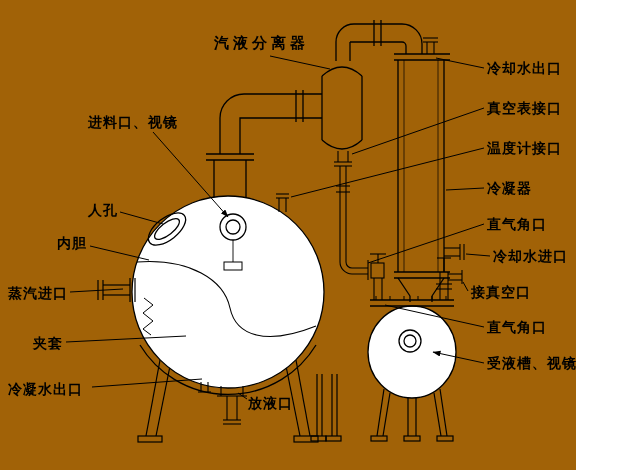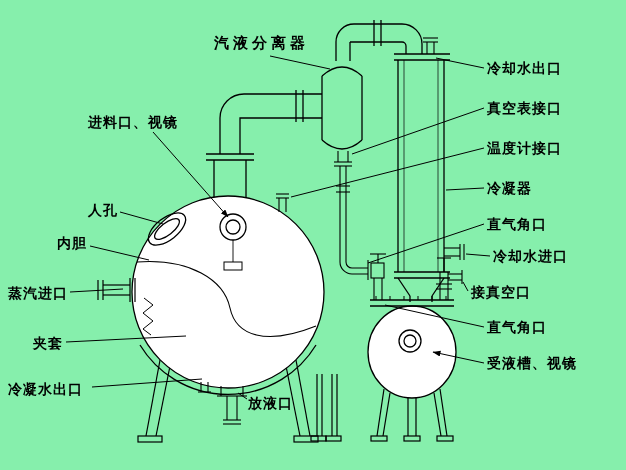--- a/index.html
+++ b/index.html
@@ -1,16 +1,16 @@
 <!DOCTYPE html>
 <html><head>
 <meta charset="utf-8">
 <style>
   html,body{margin:0;padding:0;background:#ffffff;}
-  .canvas{position:relative;width:626px;height:470px;background:#86efac;overflow:hidden;text-align:right;}
+  .canvas{position:relative;width:576px;height:470px;background:#a16207;overflow:hidden;text-align:right;}
   svg{position:absolute;left:0;top:0;}
   svg text{
     font-family:"Liberation Sans","DejaVu Sans",sans-serif;
     font-size:14px;
     font-weight:bold;
     fill:#000000;
     letter-spacing:1px;
   }
   .big{font-size:15px;letter-spacing:4px;}
 </style>

